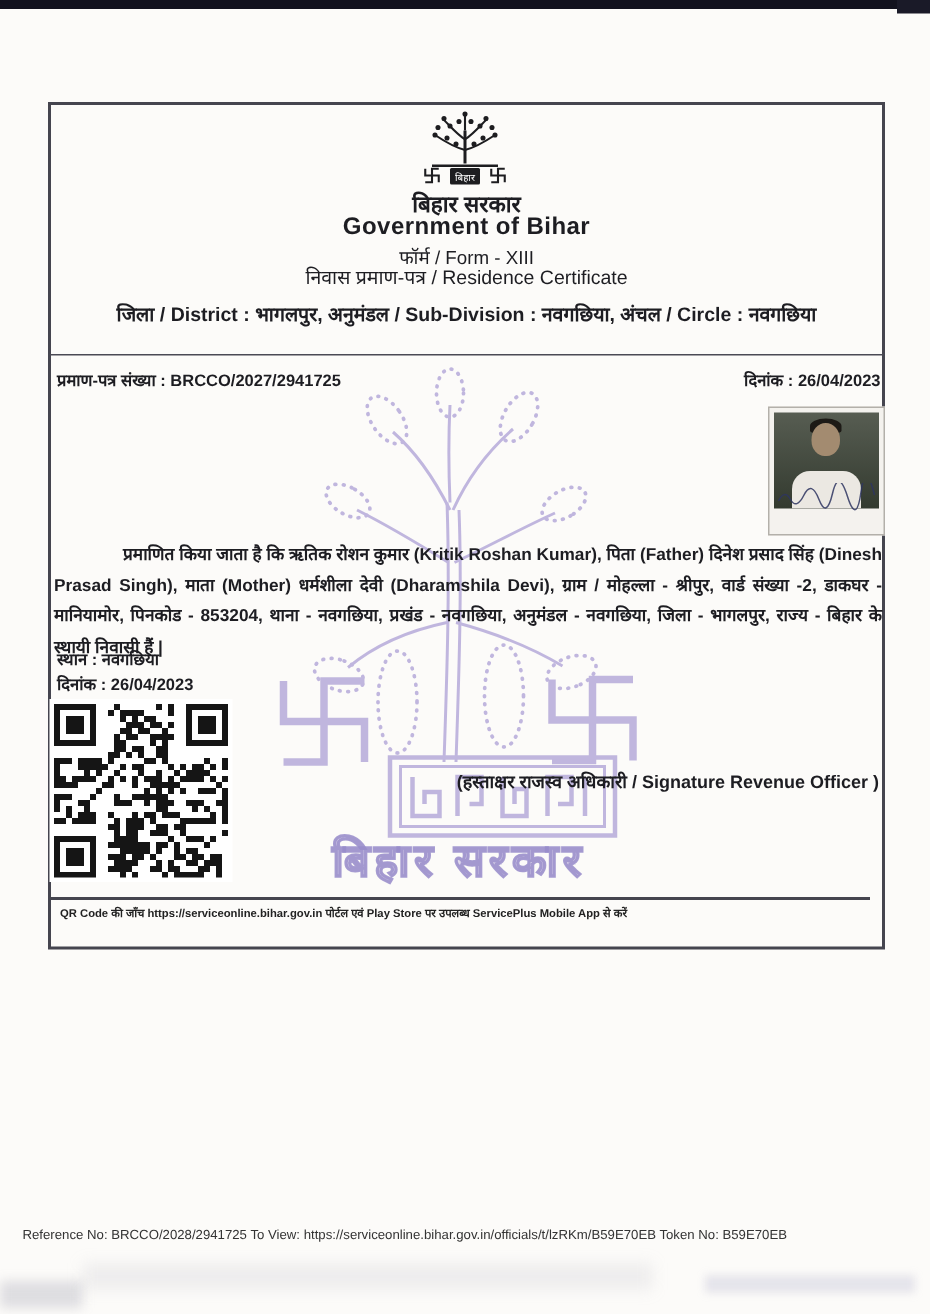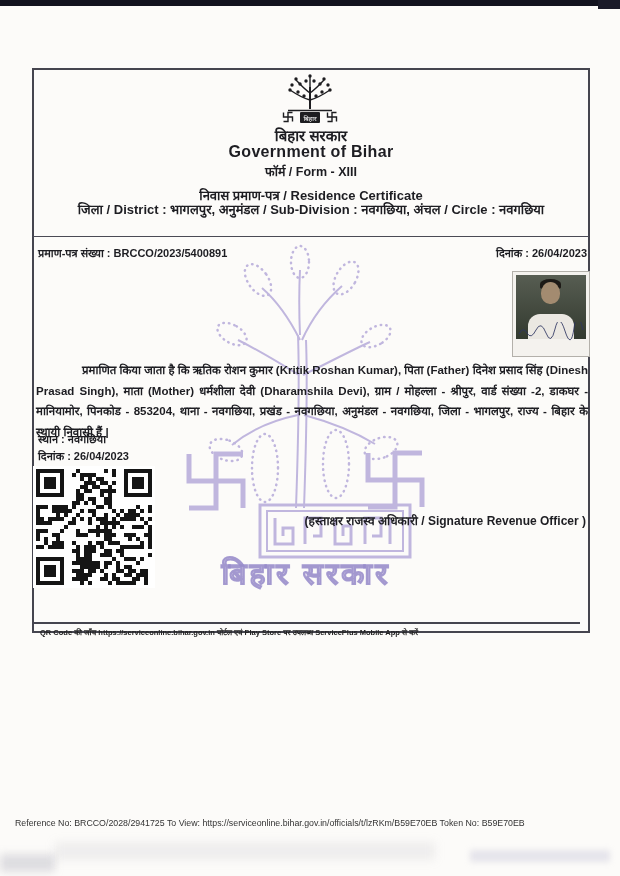--- a/index.html
+++ b/index.html
@@ -15,22 +15,22 @@
   .wm-svg { position:absolute; left:150px; top:240px; z-index:0; opacity:.8; }
   .wm-text { position:absolute; left:198px; top:552px; width:216px; text-align:center; z-index:0;
              font-size:30px; font-weight:bold; letter-spacing:3px;
              color:rgba(178,166,216,0.38); -webkit-text-stroke:1.2px rgba(152,140,202,0.85); }
 
   
   .hdr { position:absolute; left:32px; width:558px; text-align:center; z-index:2; }
   .emblem { position:absolute; left:274px; top:71px; z-index:2; }
   .h-hi   { top:125px; font-size:15px; font-weight:bold; }
   .h-en   { top:143px; font-size:16px; font-weight:bold; letter-spacing:.3px; }
-  .h-form { top:163px; font-size:12.5px; font-weight:bold; }
-  .h-cert { top:186px; font-size:13px; font-weight:bold; }
+  .h-form { top:163px; font-size:12.5px; font-weight:normal; }
+  .h-cert { top:175px; font-size:13px; font-weight:normal; }
   .h-dist { top:200px; font-size:13px; font-weight:bold; }
 
   .divider { position:absolute; left:33px; top:236px; width:556px; border-top:1.5px solid #4a4a55; z-index:2; }
 
   .cert-no    { position:absolute; left:38px;  top:245px; font-size:11px; font-weight:bold; z-index:2; }
   .issue-date { position:absolute; right:33px; top:245px; font-size:11px; font-weight:bold; z-index:2; }
 
   
   .photo { position:absolute; left:512px; top:271px; width:78px; height:86px; background:#f4f2ee;
            border:1px solid #b3b0aa; padding:3px; z-index:3; }
@@ -48,21 +48,21 @@
   .date2 { position:absolute; left:38px; top:448px; font-size:11px; font-weight:bold; z-index:2; }
 
   .qr { position:absolute; left:33px; top:466px; width:122px; height:122px; background:#fff; padding:3px; z-index:3; }
 
   .dsig { position:absolute; left:447px; top:449px; z-index:2; font-size:7.5px; line-height:9.5px;
           color:#3a3a40; font-weight:bold; }
 
   .sig-caption { position:absolute; right:34px; top:512px; font-size:12px; font-weight:bold; z-index:2; }
 
   .note-strip { position:absolute; left:34px; top:598px; width:546px; height:33px; border-top:2px solid #45454f;
-                padding:3px 6px; z-index:2;margin-top:24px; }
+                padding:3px 6px; z-index:2; }
   .note-strip div { font-size:7.5px; font-weight:bold; line-height:11px; color:#222; }
 
   .page-footer { position:absolute; left:15px; top:818px; font-size:8.8px; color:#333; z-index:2; }
 
   
   .sm1 { position:absolute; left:55px;  top:842px; width:380px; height:18px; background:rgba(165,165,180,.16); filter:blur(5px); }
   .sm2 { position:absolute; left:470px; top:850px; width:140px; height:12px; background:rgba(150,150,185,.22); filter:blur(3px); }
   .sm3 { position:absolute; left:0;     top:854px; width:55px;  height:18px; background:rgba(120,120,140,.22); filter:blur(4px); }
 </style>
 </head>
@@ -152,21 +152,21 @@
   </svg>
 
   <div class="hdr h-hi" style="position:absolute;">बिहार सरकार</div>
   <div class="hdr h-en" style="position:absolute;">Government of Bihar</div>
   <div class="hdr h-form" style="position:absolute;">फॉर्म / Form - XIII</div>
   <div class="hdr h-cert" style="position:absolute;">निवास प्रमाण-पत्र / Residence Certificate</div>
   <div class="hdr h-dist" style="position:absolute;">जिला / District : भागलपुर, अनुमंडल / Sub-Division : नवगछिया, अंचल / Circle : नवगछिया</div>
 
   <div class="divider"></div>
 
-  <div class="cert-no">प्रमाण-पत्र संख्या : BRCCO/2023/5400891</div>
+  <div class="cert-no">प्रमाण-पत्र संख्या : BRCCO/2027/2941725</div>
   <div class="issue-date">दिनांक : 26/04/2023</div>
 
   <div class="photo">
     <div class="photo-inner">
       <div class="hair"></div>
       <div class="head"></div>
       <div class="shirt"></div>
     </div>
     <svg class="photo-sig" width="70" height="20" viewBox="0 0 70 20">
       <path d="M3,12 q4,-8 8,-1 t9,-3 t10,3 t9,-4 t10,2 t9,-3 t9,2" stroke="#2e3560" stroke-width="1" fill="none" opacity="0.85"></path>

